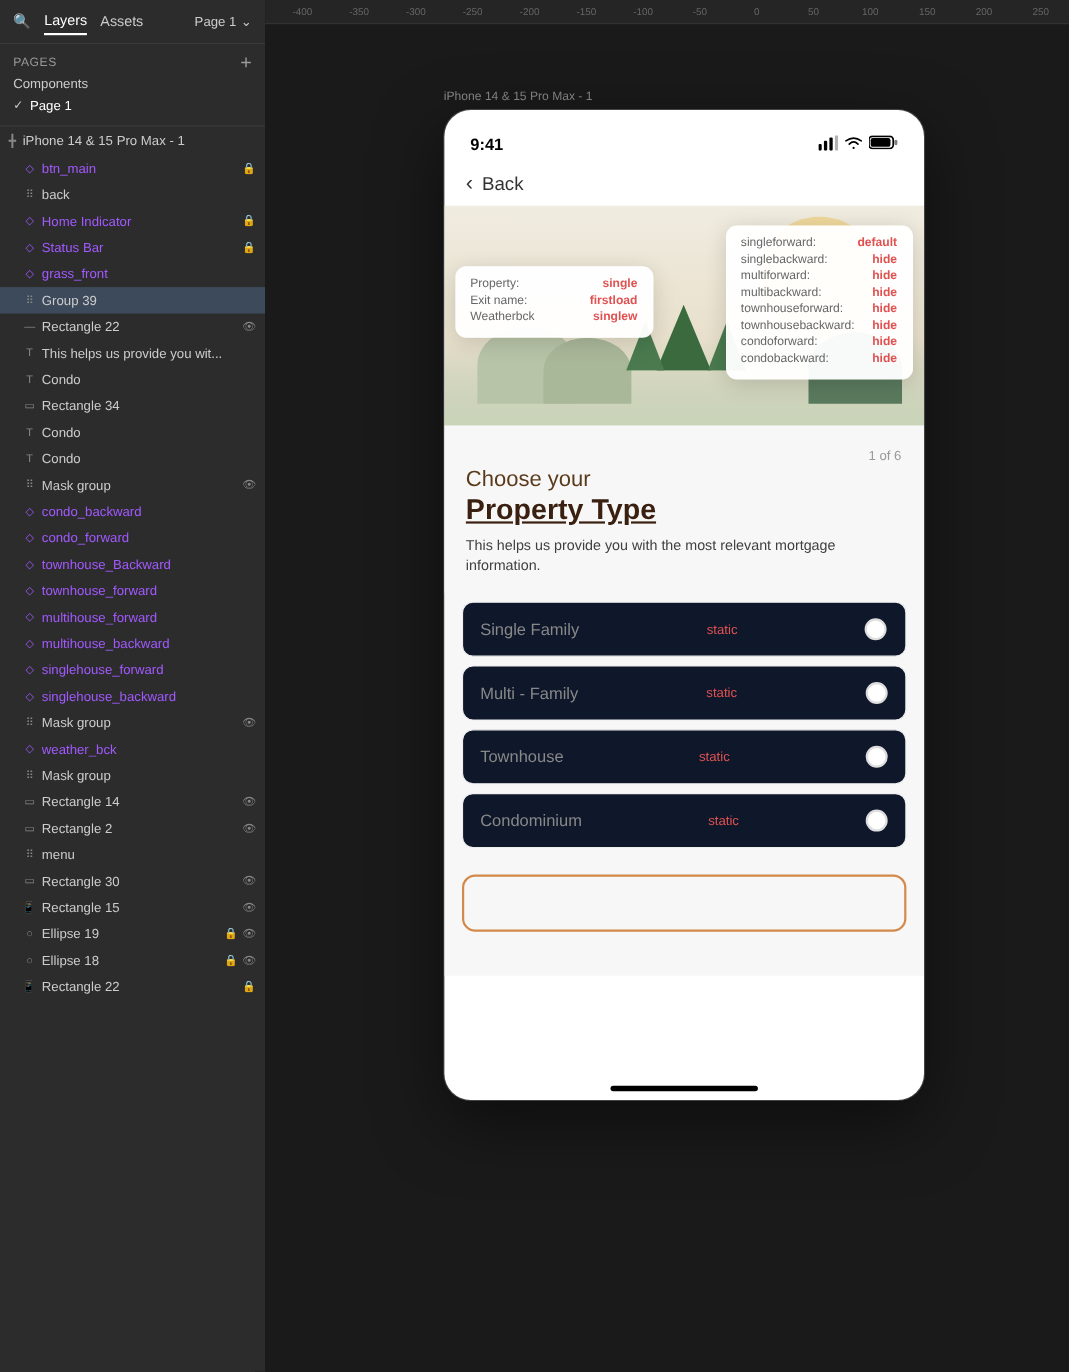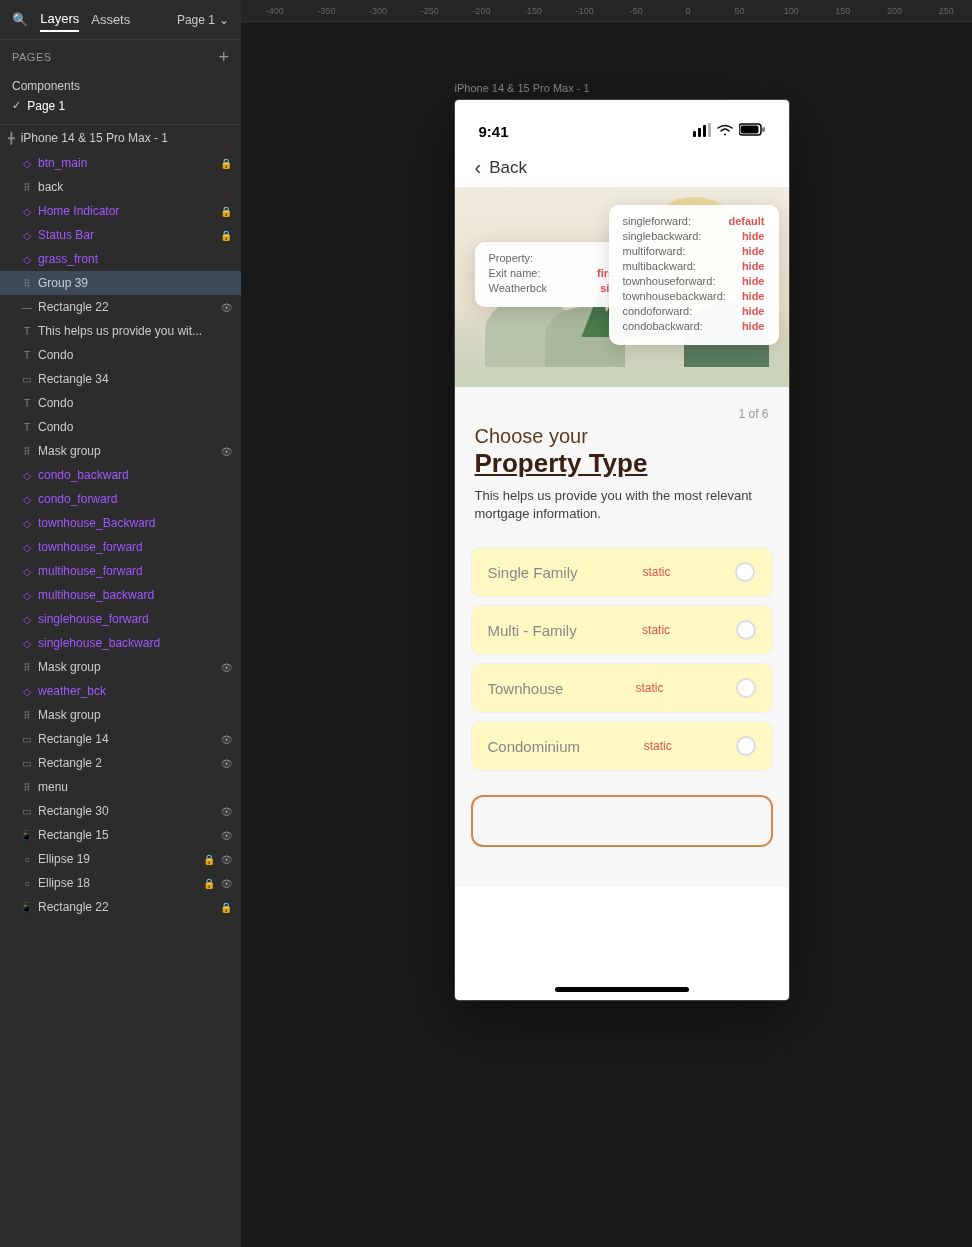--- a/index.html
+++ b/index.html
@@ -58,21 +58,21 @@
 
     
     .pages-section {
       padding: 8px 12px;
       border-bottom: 1px solid #3a3a3a;
     }
     .pages-header {
       display: flex;
       align-items: center;
       justify-content: space-between;
-      margin-bottom: 10px;
+      margin-bottom: 0;
       text-align: center;
     }
     .pages-title {
       font-size: 11px;
       color: #999999;
       text-transform: uppercase;
       letter-spacing: 0.5px;
     }
     .add-btn {
       color: #999999;
@@ -217,24 +217,24 @@
       justify-content: center;
       padding-top: 20px;
     }
     .phone-label {
       font-size: 11px;
       color: #888;
       margin-bottom: 6px;
       align-self: flex-start;
     }
     .phone-frame {
-      width: 334px;
+      width: 436px;
       height: 900px;
       background: #ffffff;
-      border-radius: 4px;
+      border-radius: 24px;
       overflow: hidden;
       position: relative;
       box-shadow: 0 0 0 1px #444, 0 20px 60px rgba(0,0,0,0.5);
     }
 
     
     .phone-status-bar {
       display: flex;
       justify-content: space-between;
       align-items: center;
@@ -303,21 +303,21 @@
     }
 
     
     .property-options {
       padding: 8px 16px;
       display: flex;
       flex-direction: column;
       gap: 8px;
     }
     .property-option {
-      background: #fef9c3;
+      background: #0f172a;
       border-radius: 10px;
       padding: 14px 16px;
       display: flex;
       align-items: center;
       justify-content: space-between;
       border: 1px solid #eeeeee;
     }
     .option-label {
       font-size: 15px;
       color: #888;
@@ -712,21 +712,21 @@
 
           <div style="position:absolute; bottom:20px; left:90px; width:80px; height:60px; background:#aab89a; border-radius:50% 50% 0 0;"></div>
 
           <div style="position:absolute; bottom:20px; right:20px; width:85px; height:65px; background:#5a7a5e; border-radius:50% 50% 0 0;"></div>
 
           <div style="position:absolute; bottom:50px; left:50%; transform:translateX(-50%); width:50px; height:60px; background:#3a6a3e; clip-path: polygon(50% 0%, 0% 100%, 100% 100%);"></div>
 
           <div style="position:absolute; bottom:50px; left:38%; width:35px; height:45px; background:#4a7a4e; clip-path: polygon(50% 0%, 0% 100%, 100% 100%);"></div>
           <div style="position:absolute; bottom:50px; left:55%; width:35px; height:45px; background:#4a7a4e; clip-path: polygon(50% 0%, 0% 100%, 100% 100%);"></div>
 
-          <div class="props-overlay" style="left:20px; top:55px; font-size:11px;">
+          <div class="props-overlay" style="left:10px; top:55px; font-size:11px;">
             <div class="prop-row">
               <span class="prop-key">Property:</span>
               <span class="prop-val-red">single</span>
             </div>
             <div class="prop-row">
               <span class="prop-key">Exit name:</span>
               <span class="prop-val-red">firstload</span>
             </div>
             <div class="prop-row">
               <span class="prop-key">Weatherbck</span>

